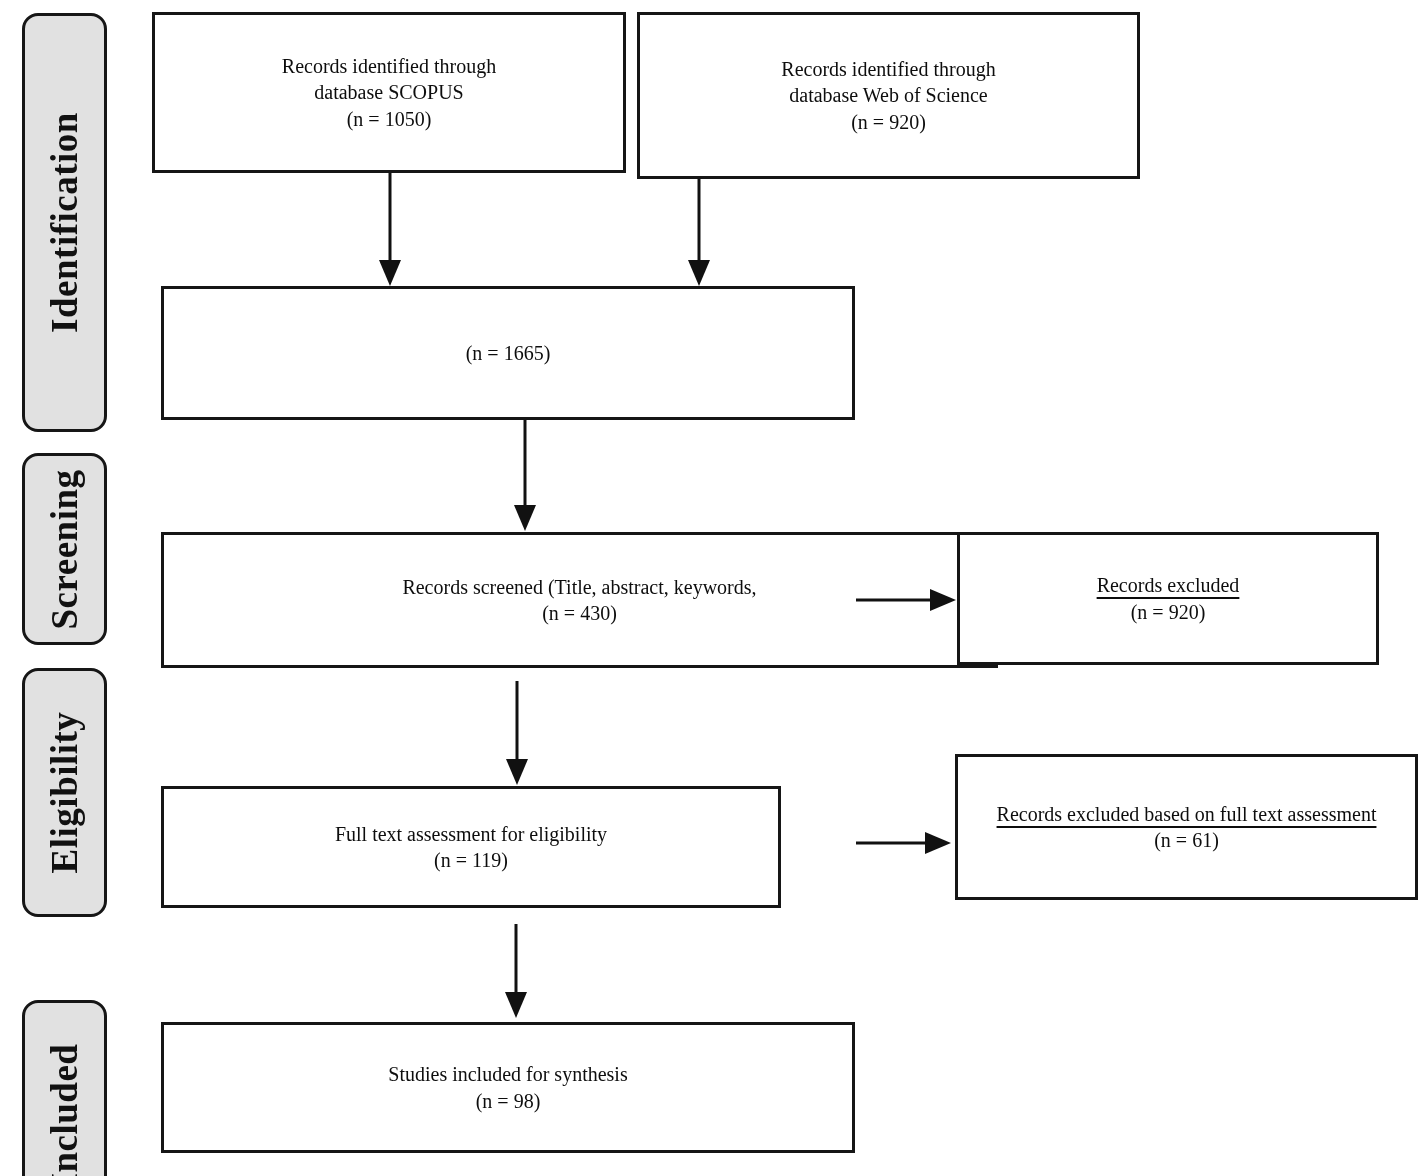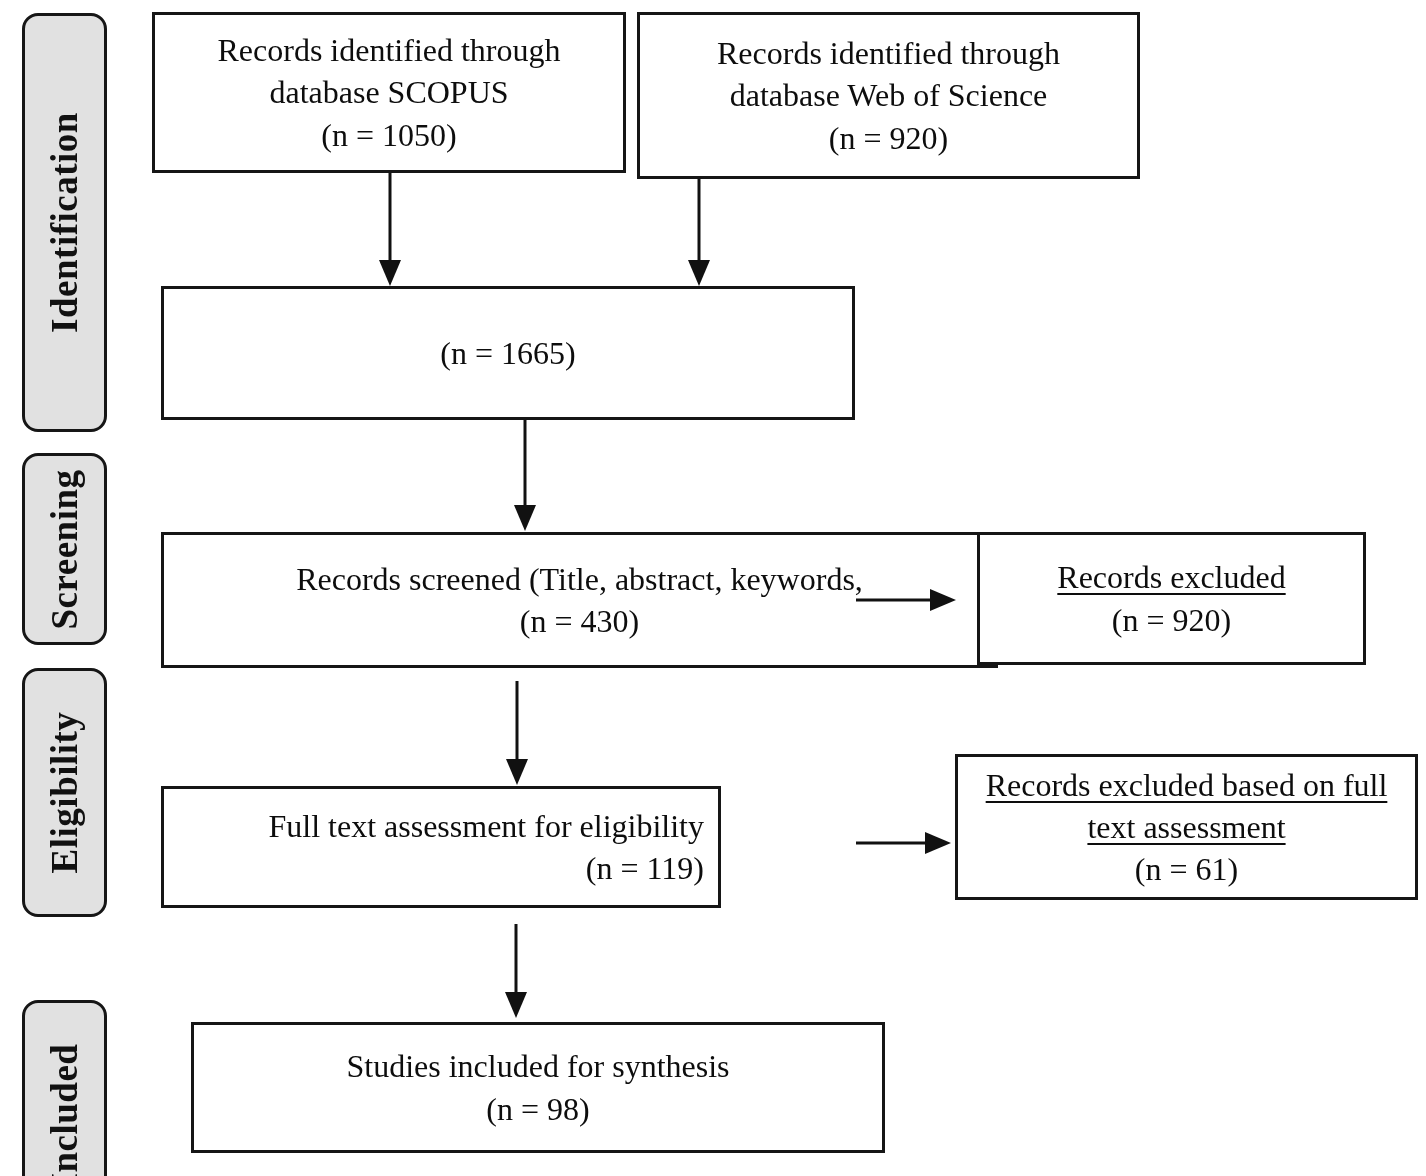--- a/index.html
+++ b/index.html
@@ -17,39 +17,39 @@
   .fbox {
     position: absolute;
     box-sizing: border-box;
     border: 3px solid #161616;
     background: #ffffff;
     display: flex;
     flex-direction: column;
     align-items: center;
     justify-content: center;
     text-align: center;
-    font-size: 32px;
+    font-size: 20px;
     line-height: 1.32;
     padding: 6px 14px;
   }
   .fbox .b { font-weight: normal; }
   .fbox .underline {
     text-decoration: underline;
     text-decoration-thickness: 2px;
     text-underline-offset: 5px;
   }
 
   #box-scopus        { left: 152px; top: 12px;  width: 474px; height: 161px; }
   #box-wos           { left: 637px; top: 12px;  width: 503px; height: 167px; }
   #box-duplicates    { left: 161px; top: 286px; width: 694px; height: 134px; }
   #box-screened      { left: 161px; top: 532px; width: 837px; height: 136px; }
-  #box-excluded-1    { left: 957px; top: 532px; width: 389px; height: 133px; margin-left: 20px; }
-  #box-fulltext      { left: 161px; top: 786px; width: 560px; height: 122px; align-items: flex-end; }
+  #box-excluded-1    { left: 957px; top: 532px; width: 422px; height: 133px; }
+  #box-fulltext      { left: 161px; top: 786px; width: 620px; height: 122px; }
   #box-excluded-2    { left: 955px; top: 754px; width: 463px; height: 146px; }
-  #box-included      { left: 161px; top: 1022px; width: 694px; height: 131px; margin-left: 30px; }
+  #box-included      { left: 161px; top: 1022px; width: 694px; height: 131px; }
 
   
   .phase {
     position: absolute;
     box-sizing: border-box;
     left: 22px;
     width: 85px;
     background: #e1e1e1;
     border: 3px solid #161616;
     border-radius: 16px;

